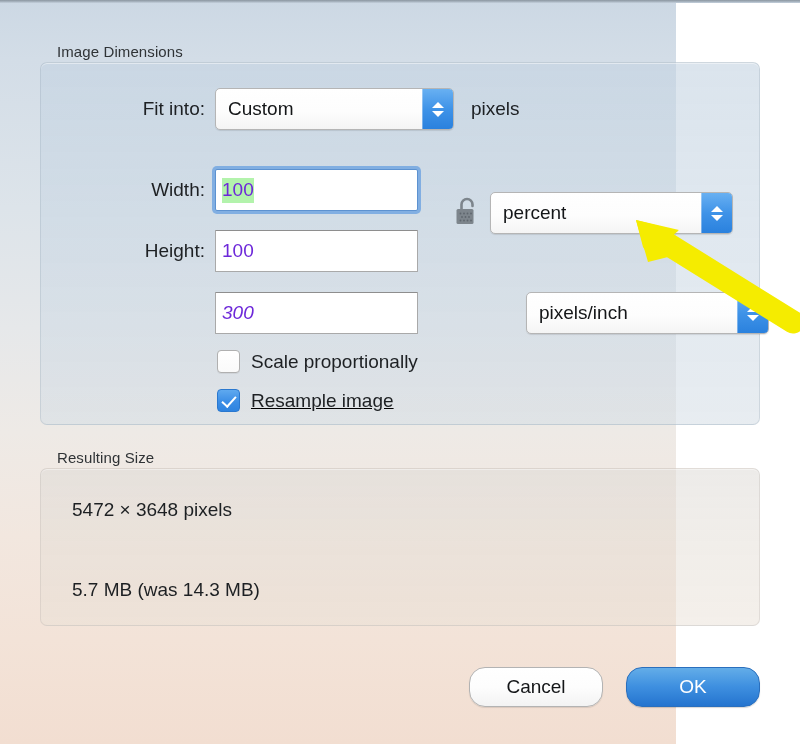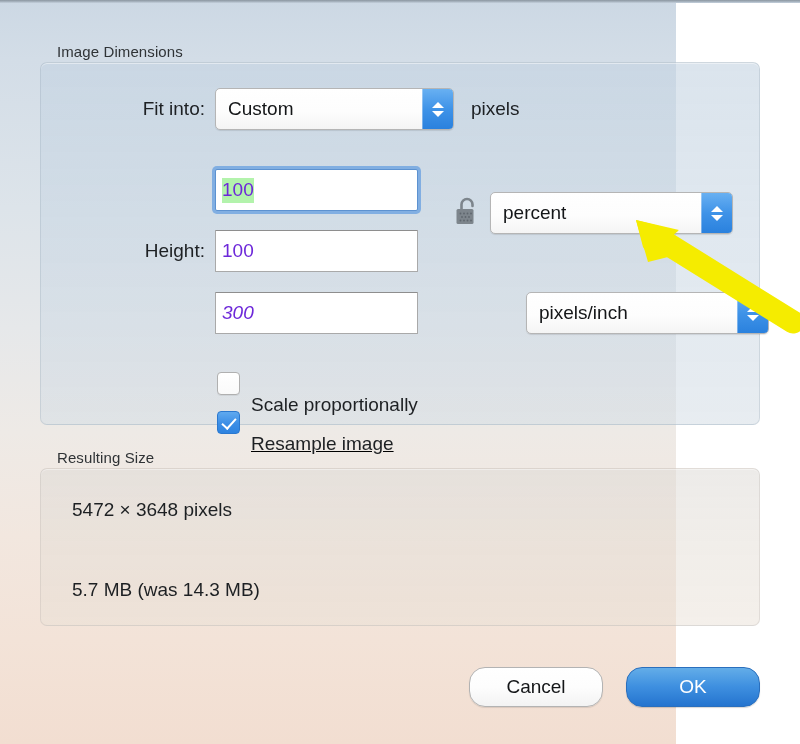--- a/index.html
+++ b/index.html
@@ -206,21 +206,20 @@
     left: 7px; top: 3px;
     width: 6px; height: 12px;
     border: solid #ffffff;
     border-width: 0 2.6px 2.6px 0;
     transform: rotate(42deg);
   }
   .check-label {
     font-size: 19px;
     color: #1d2023;
     white-space: nowrap;
-    margin-top: 44px;
   }
 
   
   .result-line {
     position: absolute;
     font-size: 19px;
     color: #1d2023;
     white-space: nowrap;
   }
   #result-pixels { left: 72px; top: 499px; }
@@ -277,20 +276,21 @@
   <div class="popup" id="popup-fit-into">
     <span class="popup-text">Custom</span>
     <span class="stepper">
       <span class="chev up"></span>
       <span class="chev down"></span>
     </span>
   </div>
 
   <div class="side-label" id="lbl-pixels">pixels</div>
 
+  <div class="row-label" id="lbl-width">Width:</div>
 
   <div class="textfield focused" id="field-width">
     <span class="val sel">100</span>
   </div>
 
   <svg id="lock-icon" viewBox="0 0 28 32">
     <path d="M8.5 13 V8.5 A5.5 5.5 0 0 1 19.5 8.5 V10" fill="none" stroke="#7d858c" stroke-width="2.6" stroke-linecap="round"></path>
     <rect x="3.5" y="13" width="17" height="15" rx="1.5" fill="#7d858c"></rect>
     <g fill="#5e666d">
       <circle cx="7.5" cy="17.5" r="0.9"></circle>

